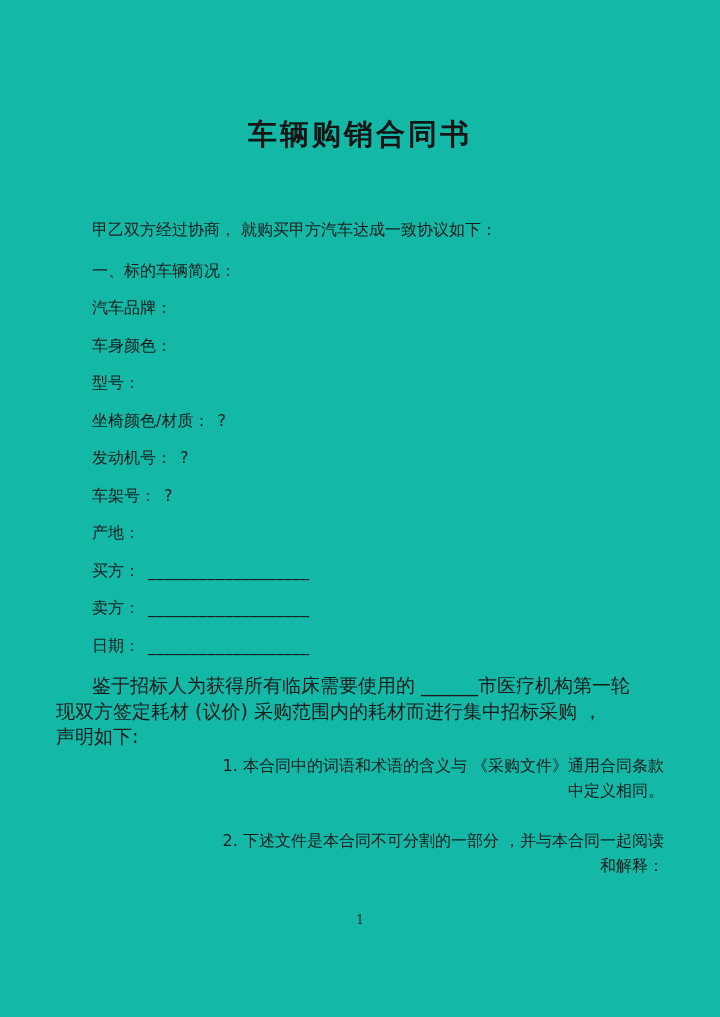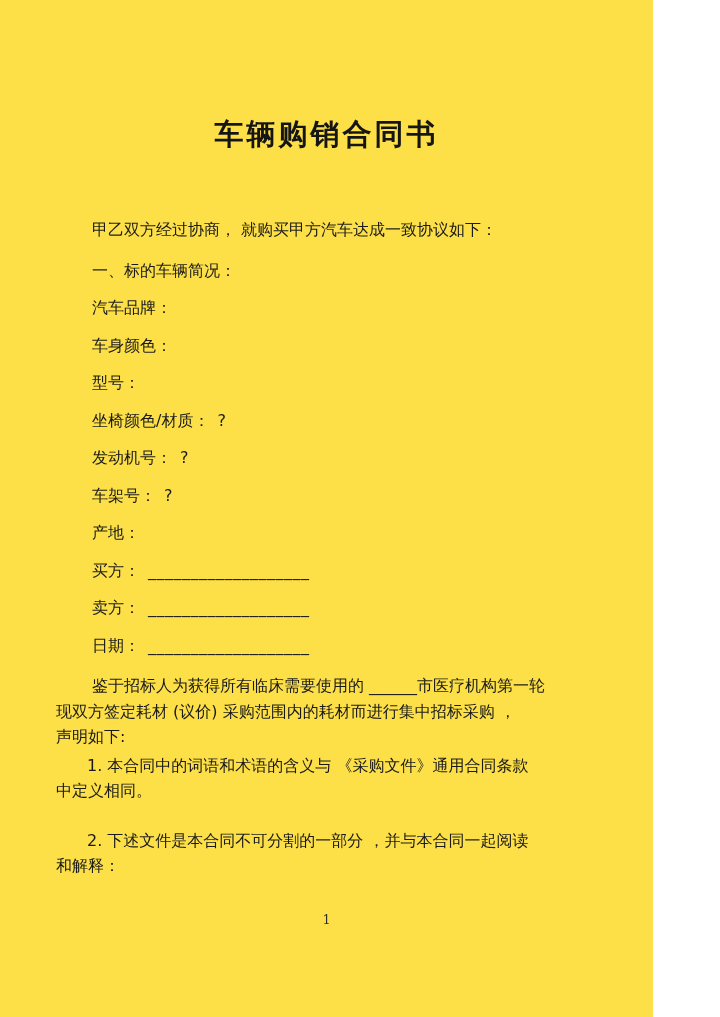--- a/index.html
+++ b/index.html
@@ -1,20 +1,20 @@
 <!DOCTYPE html>
 <html><head>
 <meta charset="utf-8">
 <style>
   html, body { margin: 0; padding: 0; background: #ffffff; }
   .page {
     position: relative;
-    width: 653px;
+    width: 720px;
     height: 1017px;
-    background: #fde047;
+    background: #14b8a6;
     box-sizing: border-box;
     padding-top: 116px;
     font-family: "DejaVu Sans", sans-serif;
     color: #1a1a1a;
     overflow: hidden;
   }
   .content { padding: 0 56px; }
   .doc-title {
     margin: 0;
     font-size: 29px;
@@ -40,24 +40,24 @@
     white-space: pre-wrap;
   }
   .field {
     margin: 12px 0 0 0;
     font-size: 16px;
     line-height: 25.5px;
     padding-left: 36px;
     white-space: pre-wrap;
   }
   .field .value { margin-left: 8px; letter-spacing: 0.5px; }
-  .recital { margin: 15px 0 0 0; font-size: 16px; }
+  .recital { margin: 15px 0 0 0; font-size: 19px; }
   .recital .line { line-height: 25.5px; white-space: pre-wrap; }
   .recital .line.first { padding-left: 36px; }
-  .clause { font-size: 16px; }
+  .clause { font-size: 16px; text-align: right; }
   .clause.clause-1 { margin-top: 3px; }
   .clause.clause-2 { margin-top: 24px; }
   .clause .line { line-height: 25.5px; white-space: pre-wrap; }
   .clause .line.first { padding-left: 31px; }
   .page-number {
     margin: 34px 0 0 0;
     text-align: center;
     font-family: "DejaVu Serif", serif;
     font-size: 12px;
     line-height: 15px;

